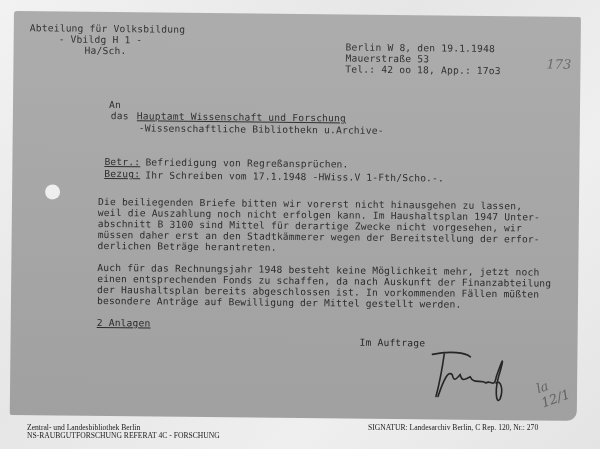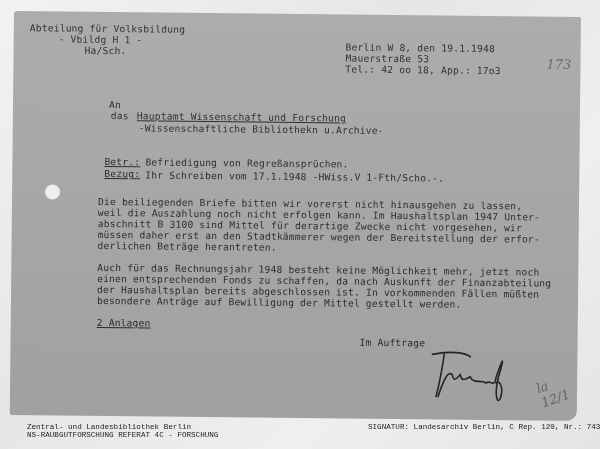--- a/index.html
+++ b/index.html
@@ -24,21 +24,21 @@
     background: linear-gradient(180deg, rgba(255,255,255,0.04), rgba(0,0,0,0.05));
     border-radius: inherit;
   }
   .hole {
     position:absolute; left:33px; top:173px; width:15px; height:15px;
     border-radius:50%; background:#f4f4f4;
   }
   .tt { position:absolute; color:#2b2b2b; font-size:9.6px; line-height:11px; white-space:pre; letter-spacing:0.2px; }
   .u { text-decoration: underline; }
   .hand { position:absolute; color:#666; font-family:"DejaVu Serif", serif; font-style:italic; }
-  .footer { position:absolute; font-family:Liberation Mono, monospace; font-size:7.6px; color:#222; line-height:9px; white-space:nowrap; }
+  .footer { position:absolute; font-family:Liberation Serif, serif; font-size:7.6px; color:#222; line-height:9px; white-space:nowrap; }
   .sig { position:absolute; left:420px; top:333px; }
   .para-block { position:absolute; }
 </style>
 </head>
 <body>
 
 <div class="bg-noise"></div>
 
 <div class="paper">
   <div class="hole"></div>
@@ -82,13 +82,13 @@
 
   <svg class="sig" width="100" height="60" viewBox="0 0 100 60">
     <path d="M2 6 C20 2, 35 4, 40 8 M14 4 C12 20, 8 40, 6 48 M8 48 C14 30, 18 22, 22 26 C24 34, 26 30, 30 26 C32 34, 36 30, 40 28 C44 36, 50 30, 56 34 C60 30, 64 40, 66 28 C72 10, 74 6, 70 22 C64 40, 66 56, 70 50 C74 40, 70 30, 66 34" fill="none" stroke="#262626" stroke-width="1.6" stroke-linecap="round"></path>
   </svg>
 
   <div class="hand" style="left:528px;top:358px;font-size:13px;transform:rotate(-20deg);">la 12/1</div>
 </div>
 
 <div class="footer" style="left:27px;top:423px;">Zentral- und Landesbibliothek Berlin</div>
 <div class="footer" style="left:27px;top:431px;text-align:center;">NS-RAUBGUTFORSCHUNG REFERAT 4C - FORSCHUNG</div>
-<div class="footer" style="left:368px;top:423px;">SIGNATUR: Landesarchiv Berlin, C Rep. 120, Nr.: 743</div>
+<div class="footer" style="left:368px;top:423px;">SIGNATUR: Landesarchiv Berlin, C Rep. 120, Nr.: 270</div>
 
 </body></html>

